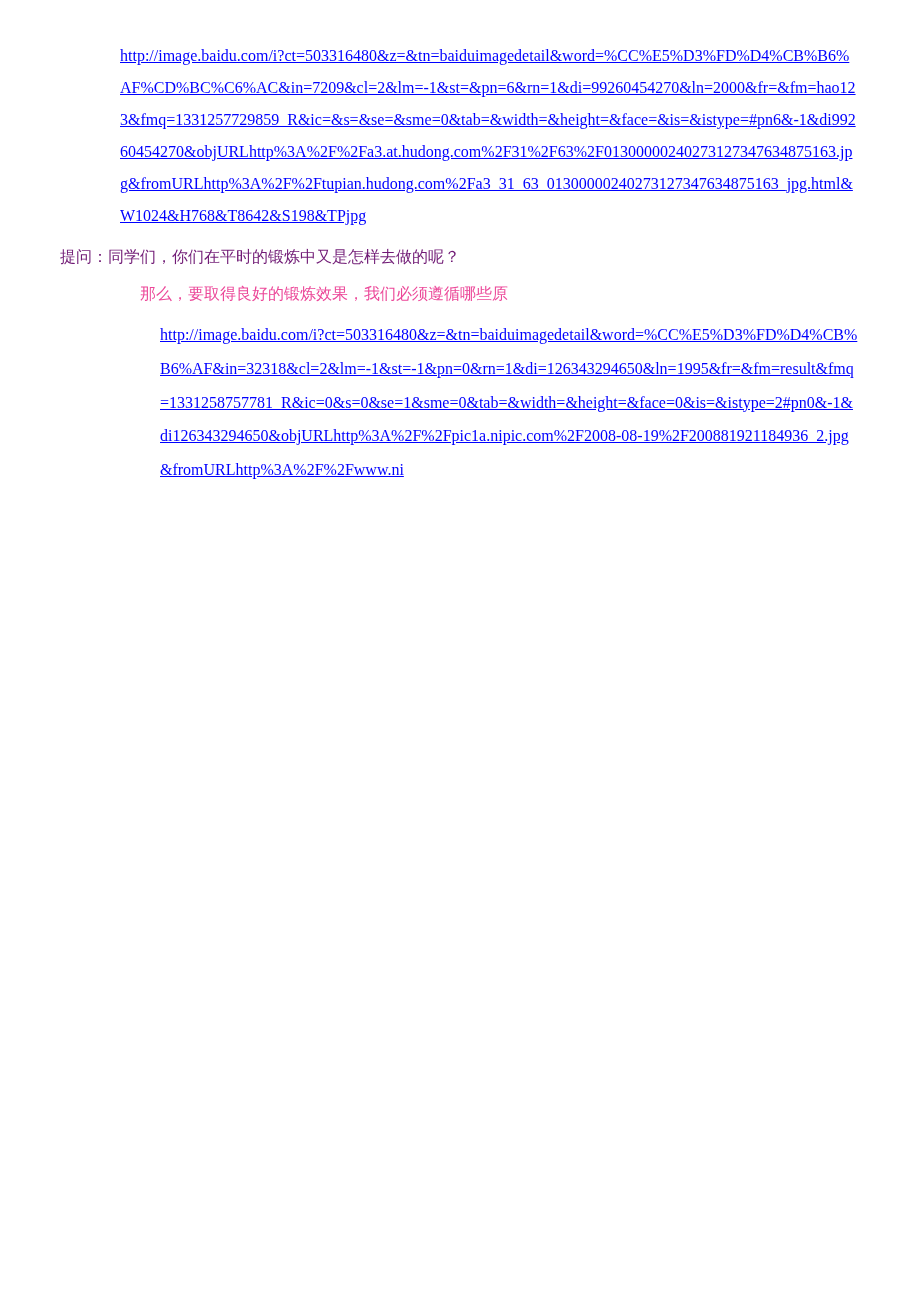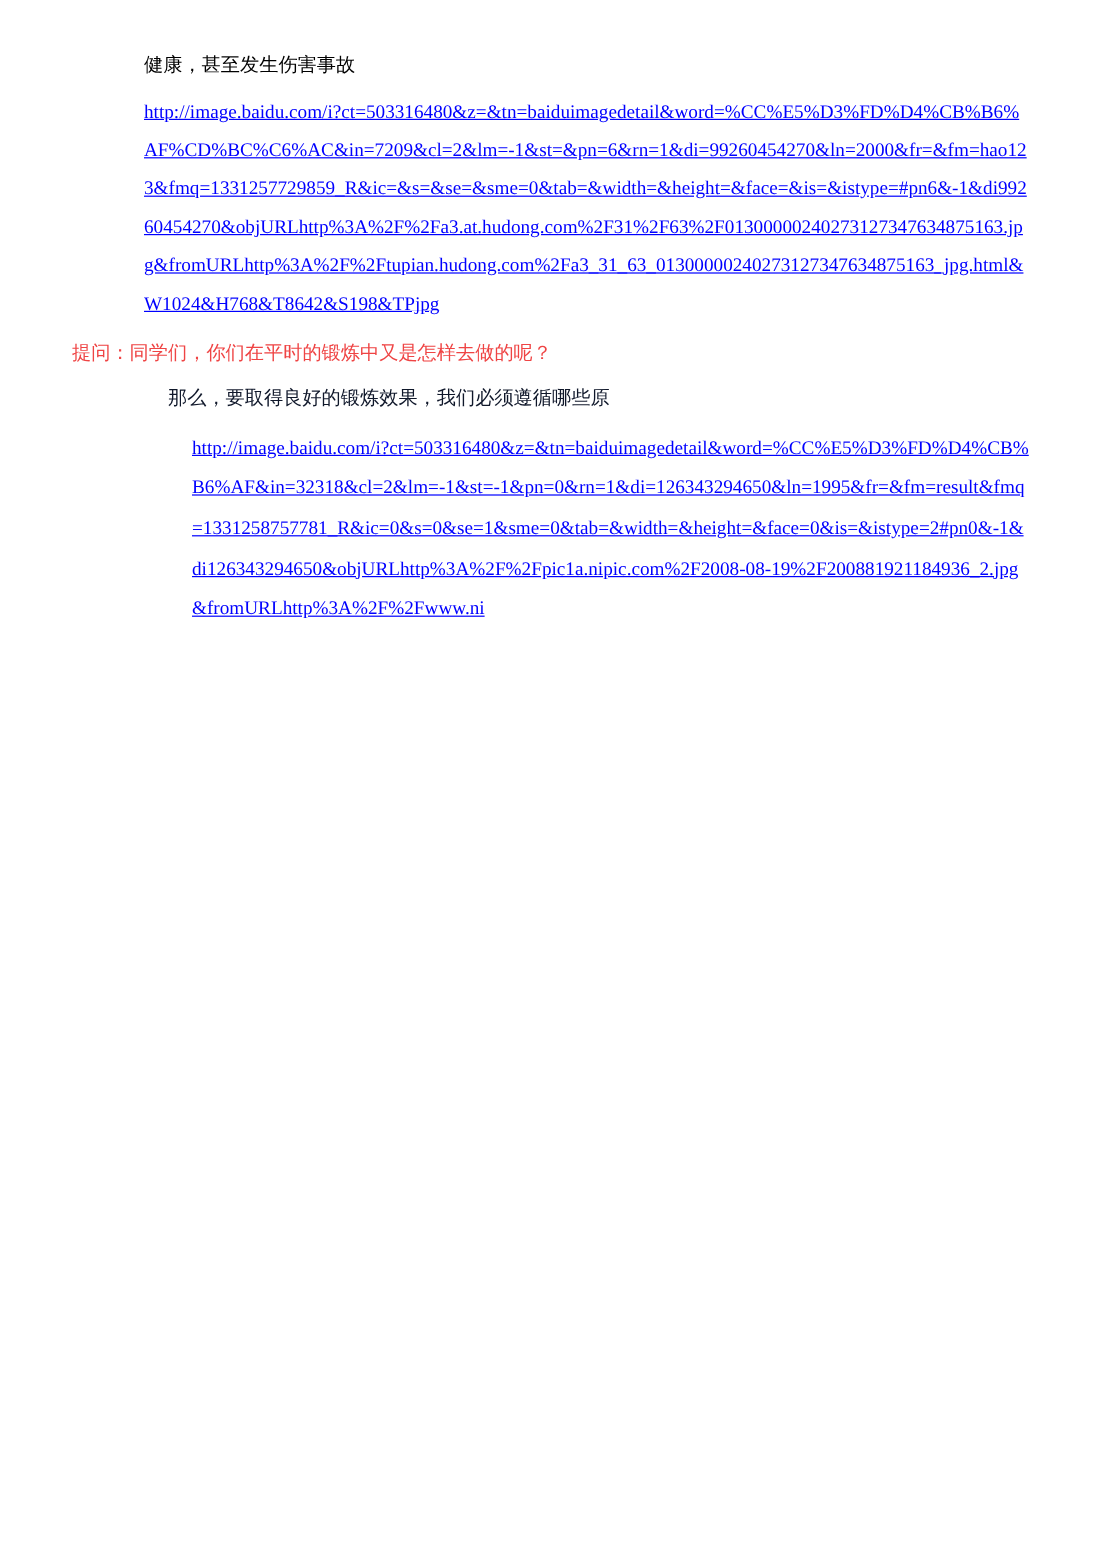--- a/index.html
+++ b/index.html
@@ -35,48 +35,47 @@
 
     .link-block {
       color: #0000ff;
       text-decoration: underline;
       word-break: break-all;
       line-height: 2.0;
       margin-bottom: 6px;
     }
 
     .question-line {
-      color: #ef4444;
+      color: #701a75;
       margin-top: 10px;
       margin-bottom: 6px;
       line-height: 1.9;
     }
 
     .sub-text {
       margin-left: 80px;
-      color: #0f172a;
+      color: #ec4899;
       line-height: 2.0;
       margin-bottom: 6px;
     }
 
     .link-block-2 {
       color: #0000ff;
       text-decoration: underline;
       word-break: break-all;
       line-height: 2.1;
       margin-left: 100px;
       margin-top: 8px;
     }
   </style>
 </head>
 <body>
 
 <div class="content-wrapper">
 
-  <div class="text-line indent-1">健康，甚至发生伤害事故</div>
 
   <div class="indent-1">
     <span class="link-block">http://image.baidu.com/i?ct=503316480&amp;z=&amp;tn=baiduimagedetail&amp;word=%CC%E5%D3%FD%D4%CB%B6%AF%CD%BC%C6%AC&amp;in=7209&amp;cl=2&amp;lm=-1&amp;st=&amp;pn=6&amp;rn=1&amp;di=99260454270&amp;ln=2000&amp;fr=&amp;fm=hao123&amp;fmq=1331257729859_R&amp;ic=&amp;s=&amp;se=&amp;sme=0&amp;tab=&amp;width=&amp;height=&amp;face=&amp;is=&amp;istype=#pn6&amp;-1&amp;di99260454270&amp;objURLhttp%3A%2F%2Fa3.at.hudong.com%2F31%2F63%2F01300000240273127347634875163.jpg&amp;fromURLhttp%3A%2F%2Ftupian.hudong.com%2Fa3_31_63_01300000240273127347634875163_jpg.html&amp;W1024&amp;H768&amp;T8642&amp;S198&amp;TPjpg</span>
   </div>
 
   <div class="question-line">提问：同学们，你们在平时的锻炼中又是怎样去做的呢？</div>
 
   <div class="sub-text">那么，要取得良好的锻炼效果，我们必须遵循哪些原</div>
 
   <div class="link-block-2">http://image.baidu.com/i?ct=503316480&amp;z=&amp;tn=baiduimagedetail&amp;word=%CC%E5%D3%FD%D4%CB%B6%AF&amp;in=32318&amp;cl=2&amp;lm=-1&amp;st=-1&amp;pn=0&amp;rn=1&amp;di=126343294650&amp;ln=1995&amp;fr=&amp;fm=result&amp;fmq=1331258757781_R&amp;ic=0&amp;s=0&amp;se=1&amp;sme=0&amp;tab=&amp;width=&amp;height=&amp;face=0&amp;is=&amp;istype=2#pn0&amp;-1&amp;di126343294650&amp;objURLhttp%3A%2F%2Fpic1a.nipic.com%2F2008-08-19%2F200881921184936_2.jpg&amp;fromURLhttp%3A%2F%2Fwww.ni</div>

